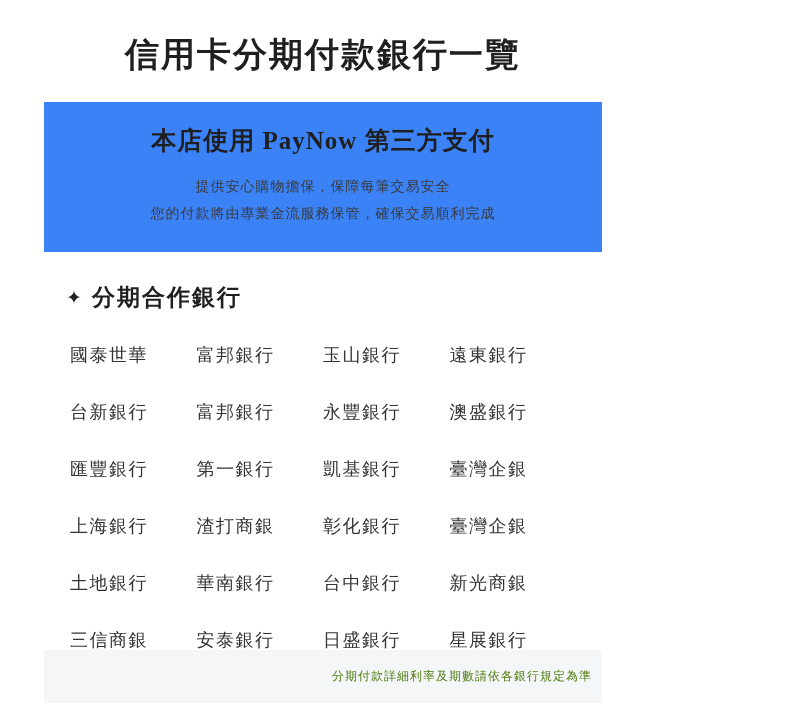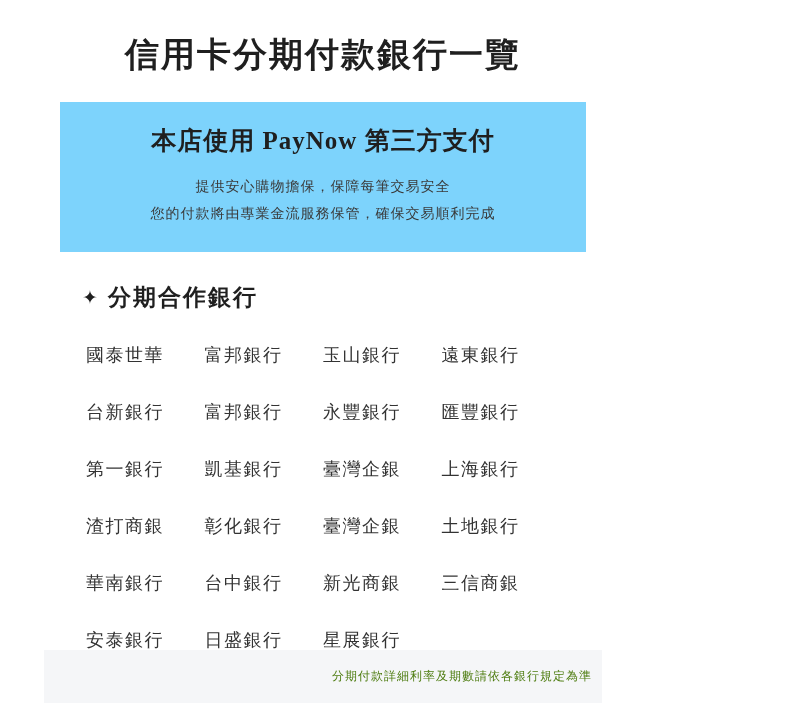--- a/index.html
+++ b/index.html
@@ -12,34 +12,34 @@
     height: 725px;
     background: #ffffff;
     font-family: "Liberation Sans", sans-serif;
     color: #2b2b2b;
     overflow: hidden;
   }
   .page {
     width: 646px;
     height: 725px;
     position: relative;
-    padding: 0 60px;
+    padding: 0 44px;
   }
   .main-title {
     text-align: center;
     font-family: "Liberation Serif", serif;
     font-size: 34px;
     font-weight: bold;
     letter-spacing: 2px;
     color: #1f1f1f;
     padding-top: 32px;
     padding-bottom: 24px;
   }
   .notice {
-    background: #7dd3fc;
+    background: #3b82f6;
     padding: 22px 20px 26px 20px;
     text-align: center;
   }
   .notice-title {
     font-family: "Liberation Serif", serif;
     font-size: 25px;
     font-weight: bold;
     letter-spacing: 1px;
     color: #1f1f1f;
     margin-bottom: 16px;
@@ -114,20 +114,21 @@
   </div>
 
   <div class="bank-grid">
     <div class="bank-cell">國泰世華</div>
     <div class="bank-cell">富邦銀行</div>
     <div class="bank-cell">玉山銀行</div>
     <div class="bank-cell">遠東銀行</div>
     <div class="bank-cell">台新銀行</div>
     <div class="bank-cell">富邦銀行</div>
     <div class="bank-cell">永豐銀行</div>
+    <div class="bank-cell">澳盛銀行</div>
     <div class="bank-cell">匯豐銀行</div>
     <div class="bank-cell">第一銀行</div>
     <div class="bank-cell">凱基銀行</div>
     <div class="bank-cell">臺灣企銀</div>
     <div class="bank-cell">上海銀行</div>
     <div class="bank-cell">渣打商銀</div>
     <div class="bank-cell">彰化銀行</div>
     <div class="bank-cell">臺灣企銀</div>
     <div class="bank-cell">土地銀行</div>
     <div class="bank-cell">華南銀行</div>

